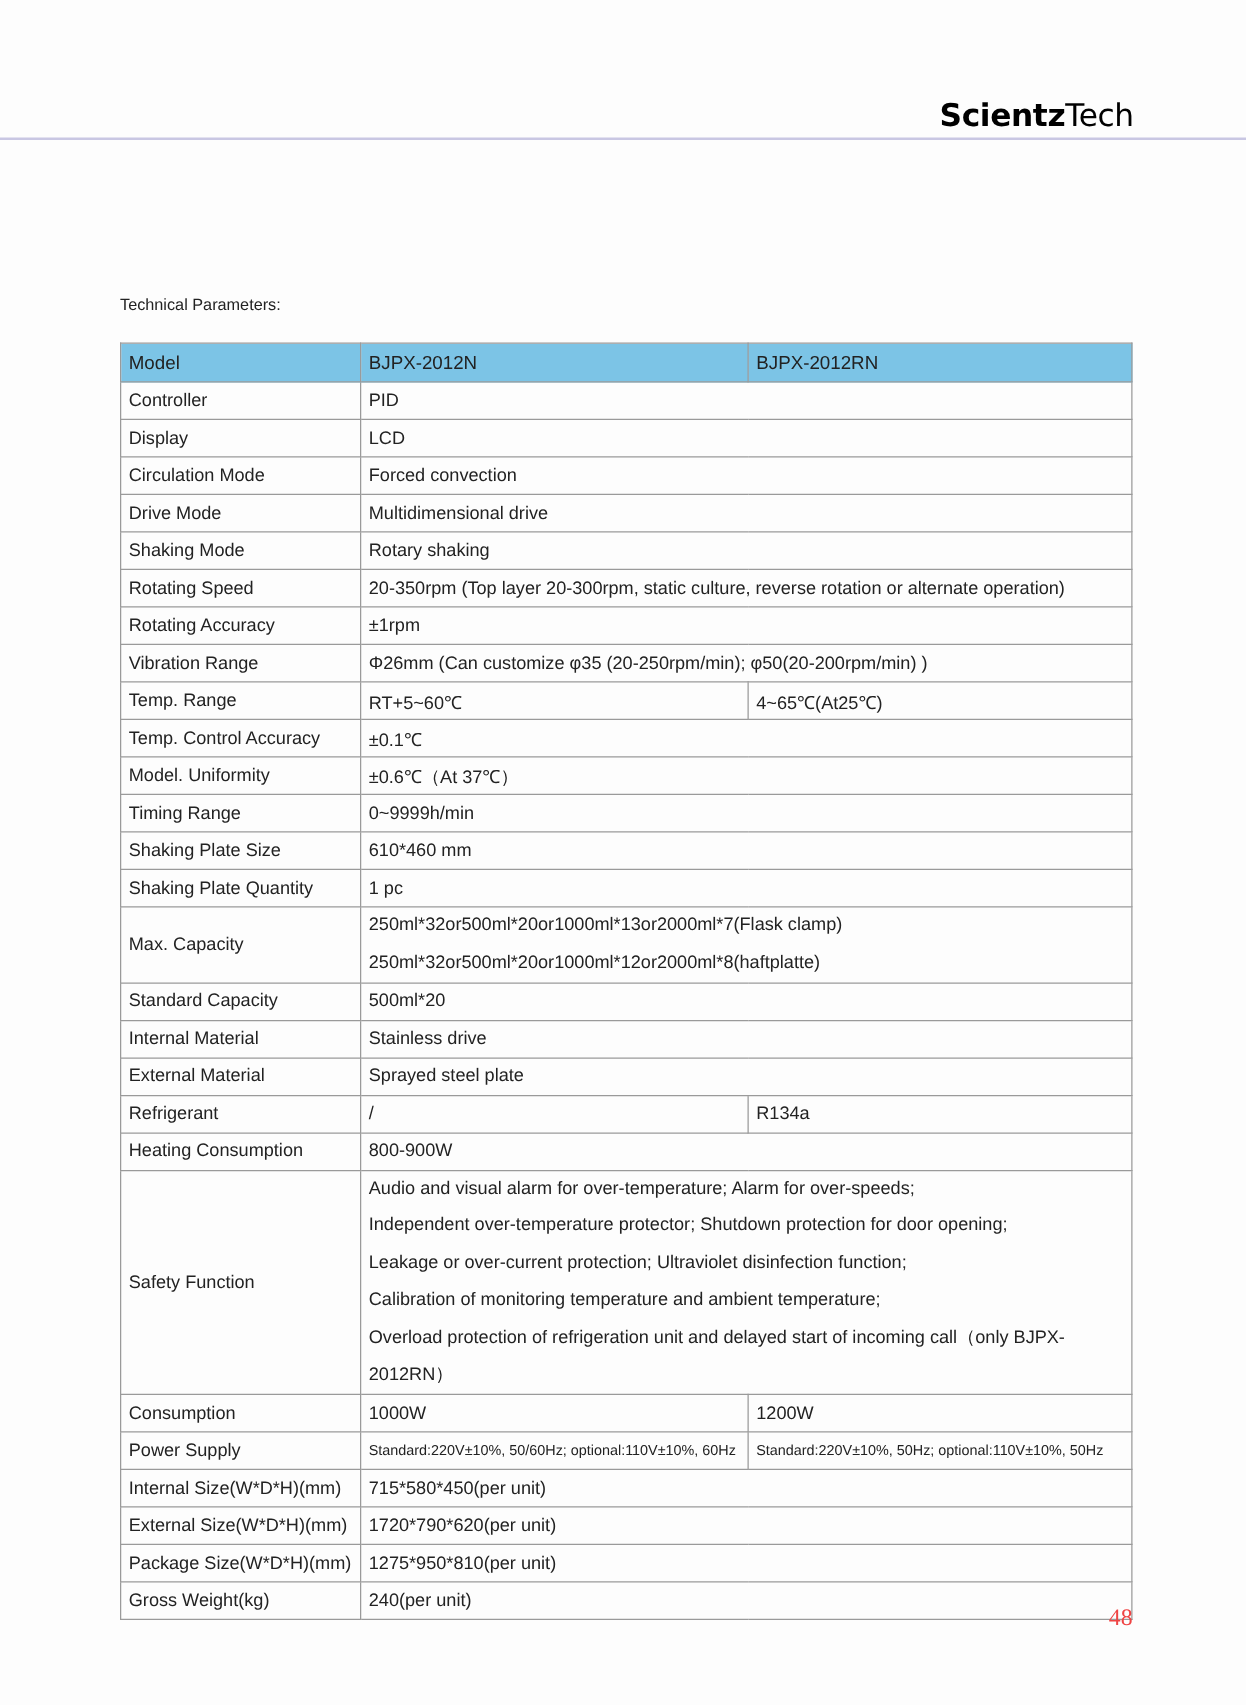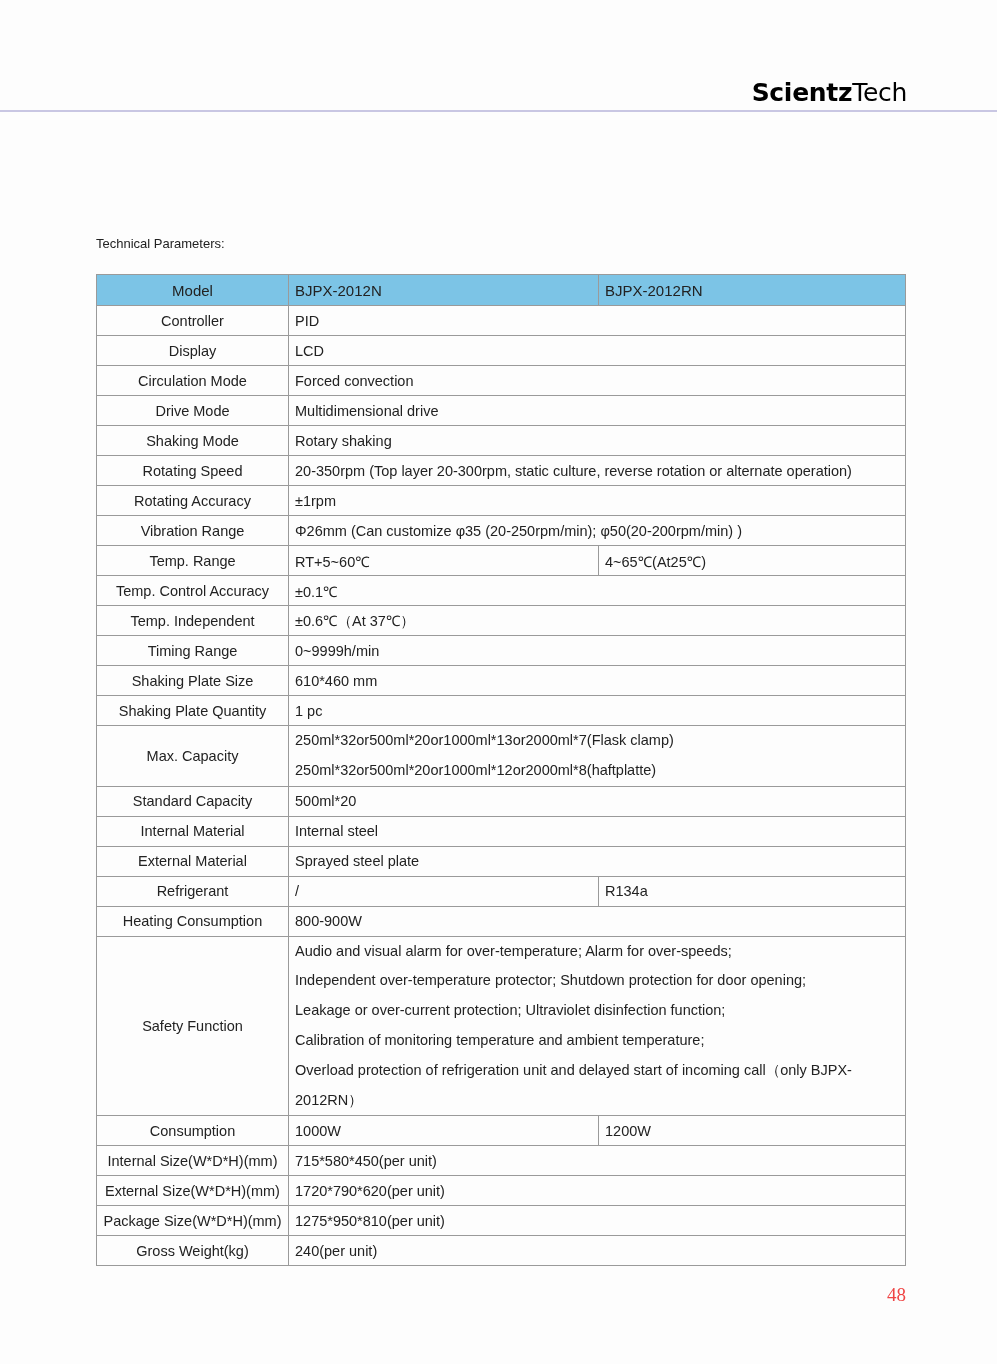--- a/index.html
+++ b/index.html
@@ -12,21 +12,21 @@
   .brand .b1 { font-weight: bold; }
   .brand .b2 { font-weight: normal; }
   .section-title { position: absolute; left: 96px; top: 236px; font-size: 13px; color: #222; }
   table.spec {
     position: absolute; left: 96px; top: 274px; width: 810px;
     border-collapse: collapse; font-size: 14.5px; color: #222;
     border: 1.5px solid #555;
   }
   table.spec td { border: 1px solid #9a9a9a; padding: 0 6px; height: 29px; vertical-align: middle; }
   table.spec tr.head td { background: #7cc4e6; height: 30px; font-size: 15px; }
-  td.c1 { width: 179px; text-align: center; }
+  td.c1 { width: 179px; }
   td.c2 { width: 297px; }
   .ml { line-height: 29.8px; }
   .small { font-size: 11.5px; }
   .page-num { position: absolute; left: 887px; top: 1284px; font-family: "Liberation Serif", serif; font-size: 19px; color: #ef4444; }
 </style>
 </head>
 <body>
 
 <div class="brand"><span class="b1">Scientz</span><span class="b2">Tech</span></div>
 <div class="header-rule"></div>
@@ -75,21 +75,21 @@
   <tr>
         <td class="c1">Temp. Range</td>
         <td class="c2">RT+5~60℃</td>
         <td>4~65℃(At25℃)</td>
       </tr>
   <tr>
         <td class="c1">Temp. Control Accuracy</td>
         <td colspan="2">±0.1℃</td>
       </tr>
   <tr>
-        <td class="c1">Temp. Independent</td>
+        <td class="c1">Model. Uniformity</td>
         <td colspan="2">±0.6℃（At 37℃）</td>
       </tr>
   <tr>
         <td class="c1">Timing Range</td>
         <td colspan="2">0~9999h/min</td>
       </tr>
   <tr>
         <td class="c1">Shaking Plate Size</td>
         <td colspan="2">610*460 mm</td>
       </tr>
@@ -103,21 +103,21 @@
           <div class="ml">250ml*32or500ml*20or1000ml*13or2000ml*7(Flask clamp)</div>
           <div class="ml">250ml*32or500ml*20or1000ml*12or2000ml*8(haftplatte)</div>
         </td>
       </tr>
   <tr>
         <td class="c1">Standard Capacity</td>
         <td colspan="2">500ml*20</td>
       </tr>
   <tr>
         <td class="c1">Internal Material</td>
-        <td colspan="2">Internal steel</td>
+        <td colspan="2">Stainless drive</td>
       </tr>
   <tr>
         <td class="c1">External Material</td>
         <td colspan="2">Sprayed steel plate</td>
       </tr>
   <tr>
         <td class="c1">Refrigerant</td>
         <td class="c2">/</td>
         <td>R134a</td>
       </tr>
@@ -134,20 +134,25 @@
     <div class="ml">Calibration of monitoring temperature and ambient temperature;</div>
     <div class="ml">Overload protection of refrigeration unit and delayed start of incoming call（only BJPX-2012RN）</div>
   </td>
       </tr>
   <tr>
         <td class="c1">Consumption</td>
         <td class="c2">1000W</td>
         <td>1200W</td>
       </tr>
   <tr>
+        <td class="c1">Power Supply</td>
+        <td class="c2 small">Standard:220V±10%, 50/60Hz; optional:110V±10%, 60Hz</td>
+        <td class="small">Standard:220V±10%, 50Hz; optional:110V±10%, 50Hz</td>
+      </tr>
+  <tr>
         <td class="c1">Internal Size(W*D*H)(mm)</td>
         <td colspan="2">715*580*450(per unit)</td>
       </tr>
   <tr>
         <td class="c1">External Size(W*D*H)(mm)</td>
         <td colspan="2">1720*790*620(per unit)</td>
       </tr>
   <tr>
         <td class="c1">Package Size(W*D*H)(mm)</td>
         <td colspan="2">1275*950*810(per unit)</td>

